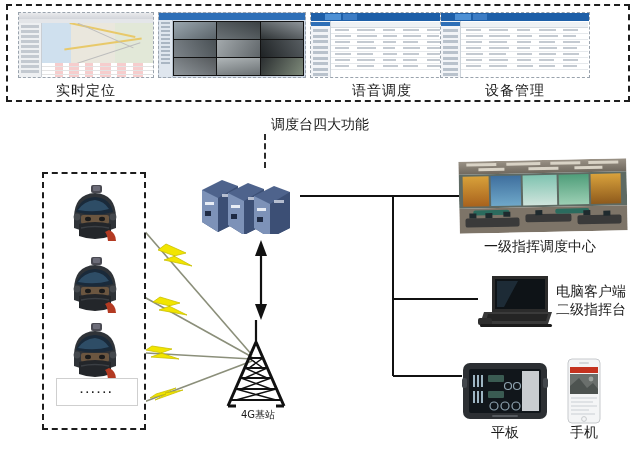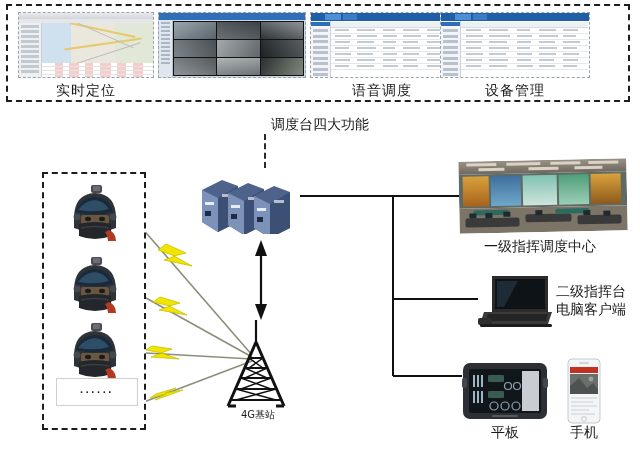--- a/index.html
+++ b/index.html
@@ -480,22 +480,22 @@
     <path d="M14 2 L70 2 L70 38 L14 38 Z" fill="#2b2b2b"></path>
     <path d="M17 5 L67 5 L67 35 L17 35 Z" fill="#0e1317"></path>
     <path d="M19 7 L40 7 L26 33 L19 33 Z" fill="#20303c" opacity="0.85"></path>
     <path d="M6 38 L74 38 L70 50 L2 50 Z" fill="#3a3a3a"></path>
     <path d="M10 40 L70 40 L68 47 L8 47 Z" fill="#242424"></path>
     <rect x="0" y="44" width="14" height="7" rx="2" fill="#2e2e2e"></rect>
     <rect x="2" y="50" width="72" height="3" rx="1.5" fill="#1c1c1c"></rect>
   </svg>
 </div>
 <div class="abs cn" id="laptop-cap">
+  <div>电脑客户端</div>
   <div>二级指挥台</div>
-  <div>电脑客户端</div>
 </div>
 
 <div class="abs" id="tablet">
   <svg viewBox="0 0 86 58" width="86" height="58">
     <rect x="1" y="1" width="84" height="56" rx="7" fill="#2c2f33"></rect>
     <rect x="0" y="16" width="5" height="10" rx="2" fill="#43474c"></rect>
     <rect x="81" y="16" width="5" height="10" rx="2" fill="#43474c"></rect>
     <rect x="7" y="7" width="72" height="44" rx="2" fill="#11161b"></rect>
     <rect x="60" y="9" width="17" height="40" fill="#c9ccd0"></rect>
     <g fill="#9fb6c4">

